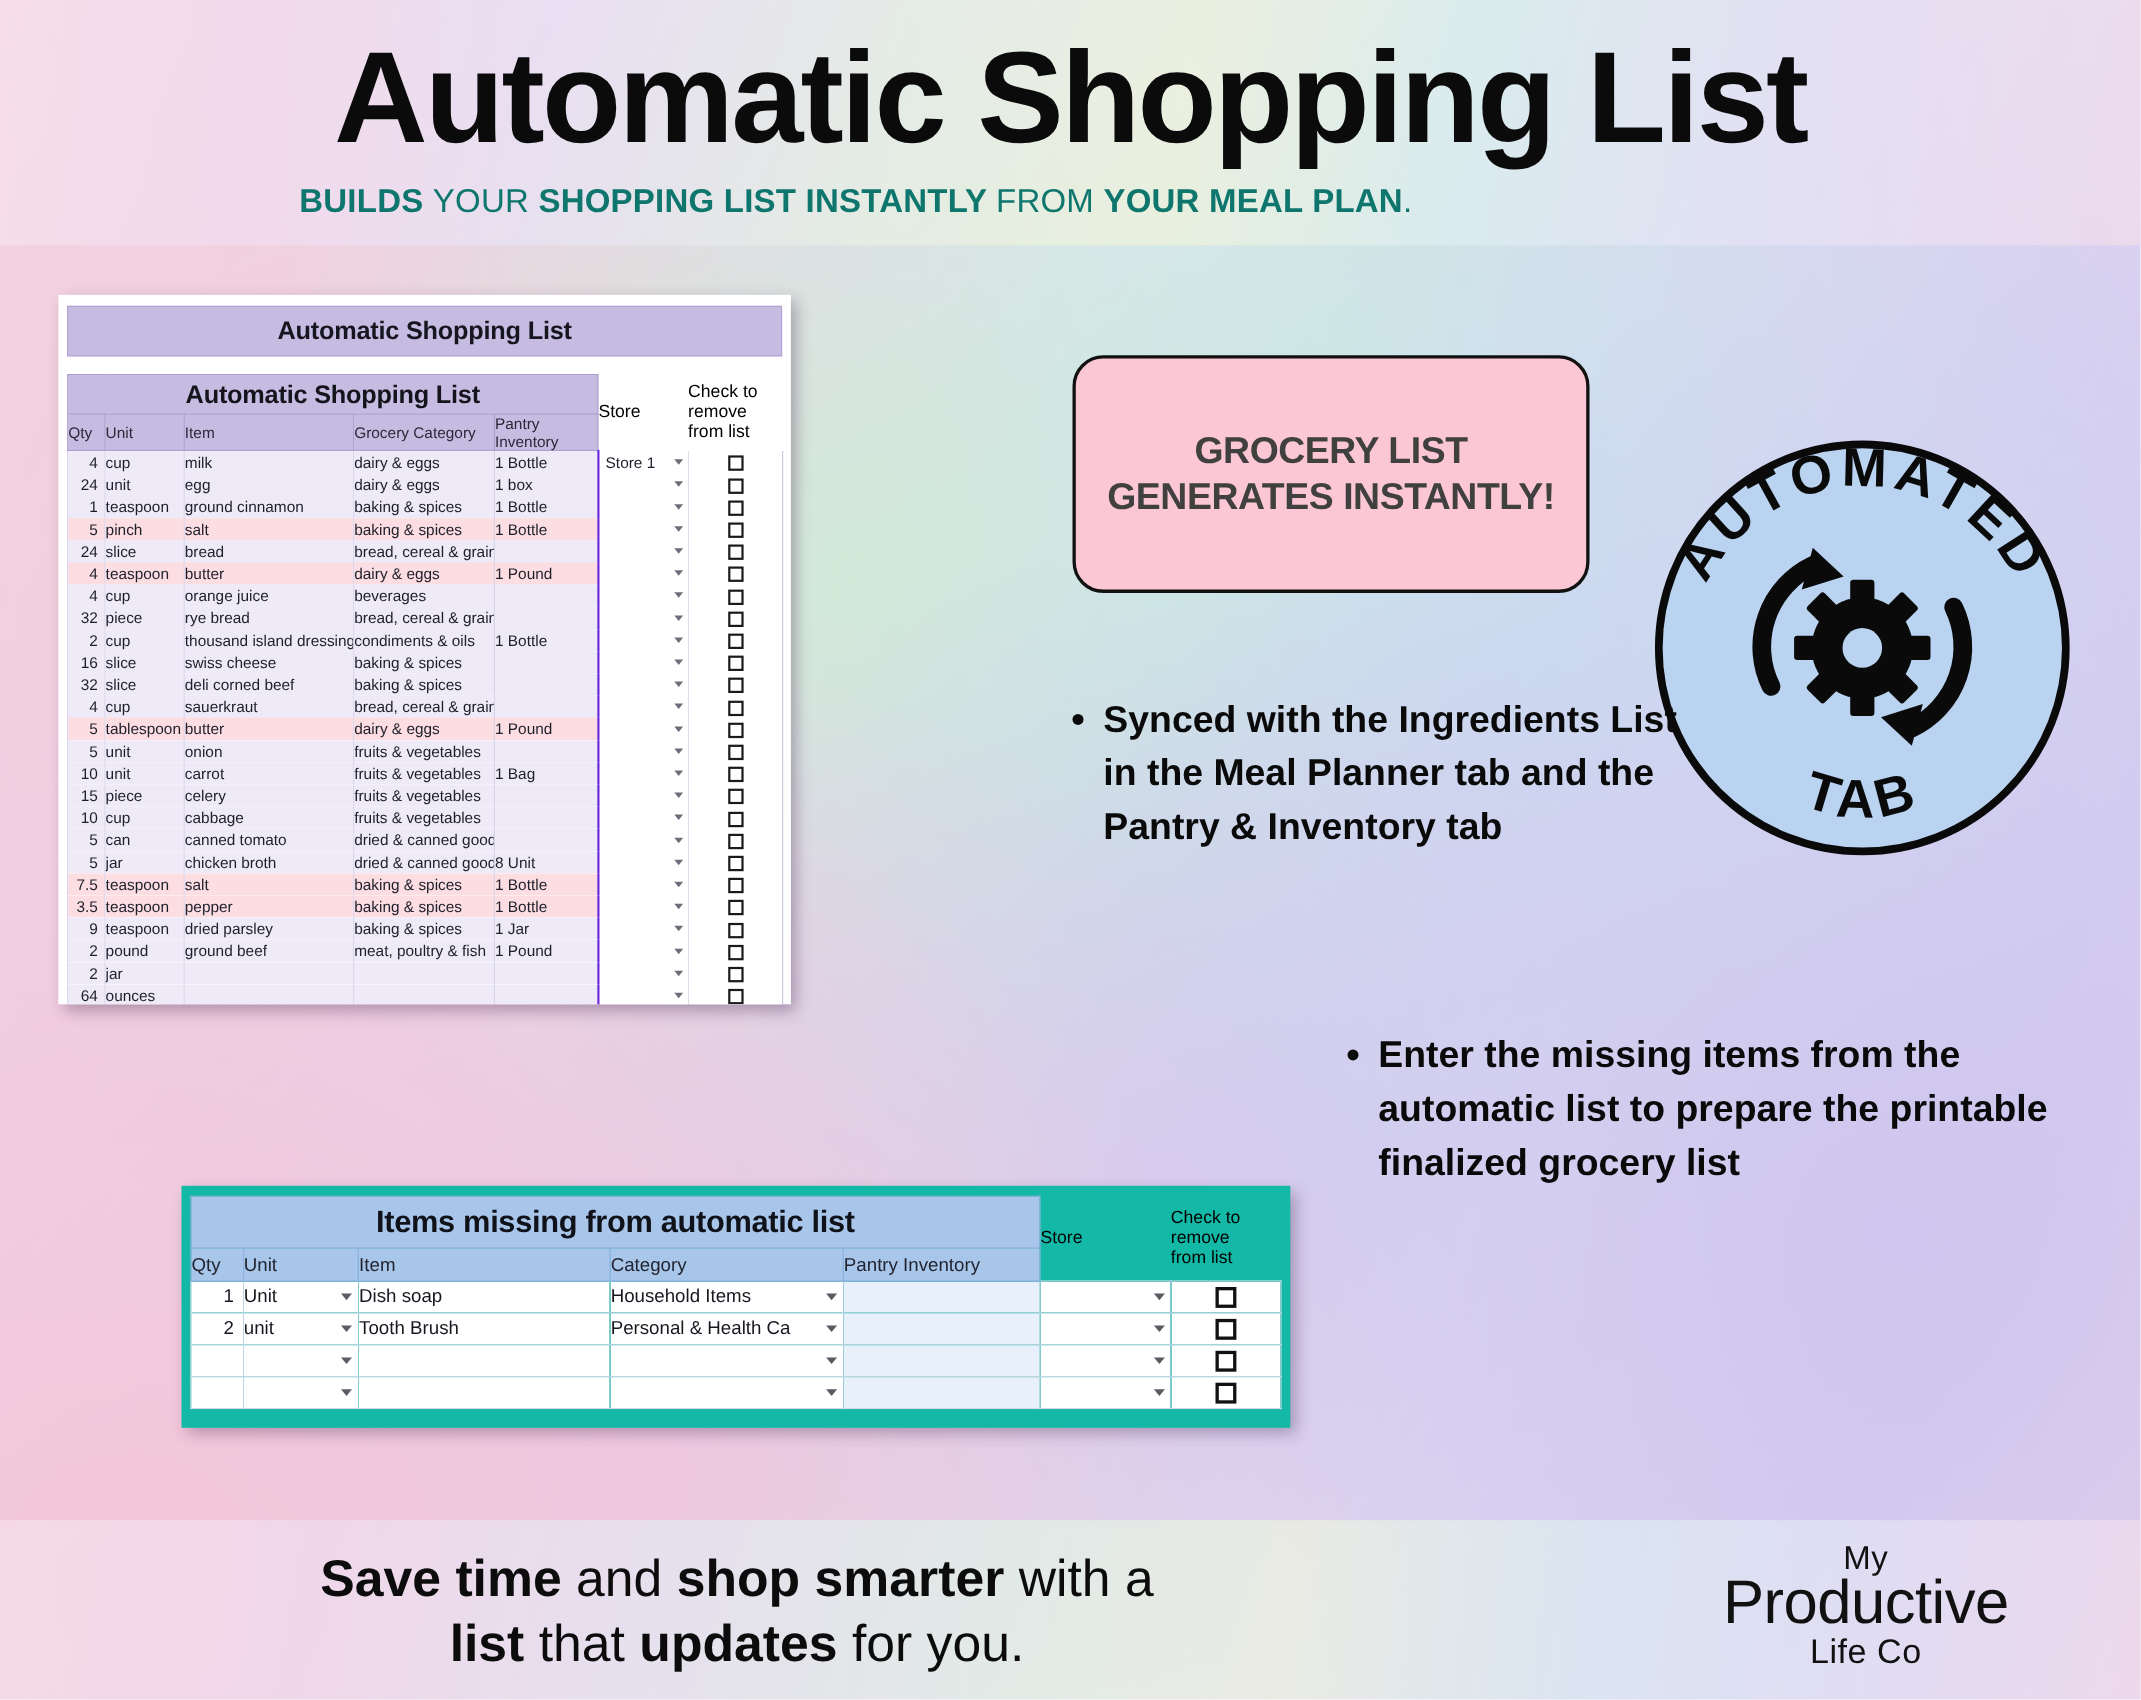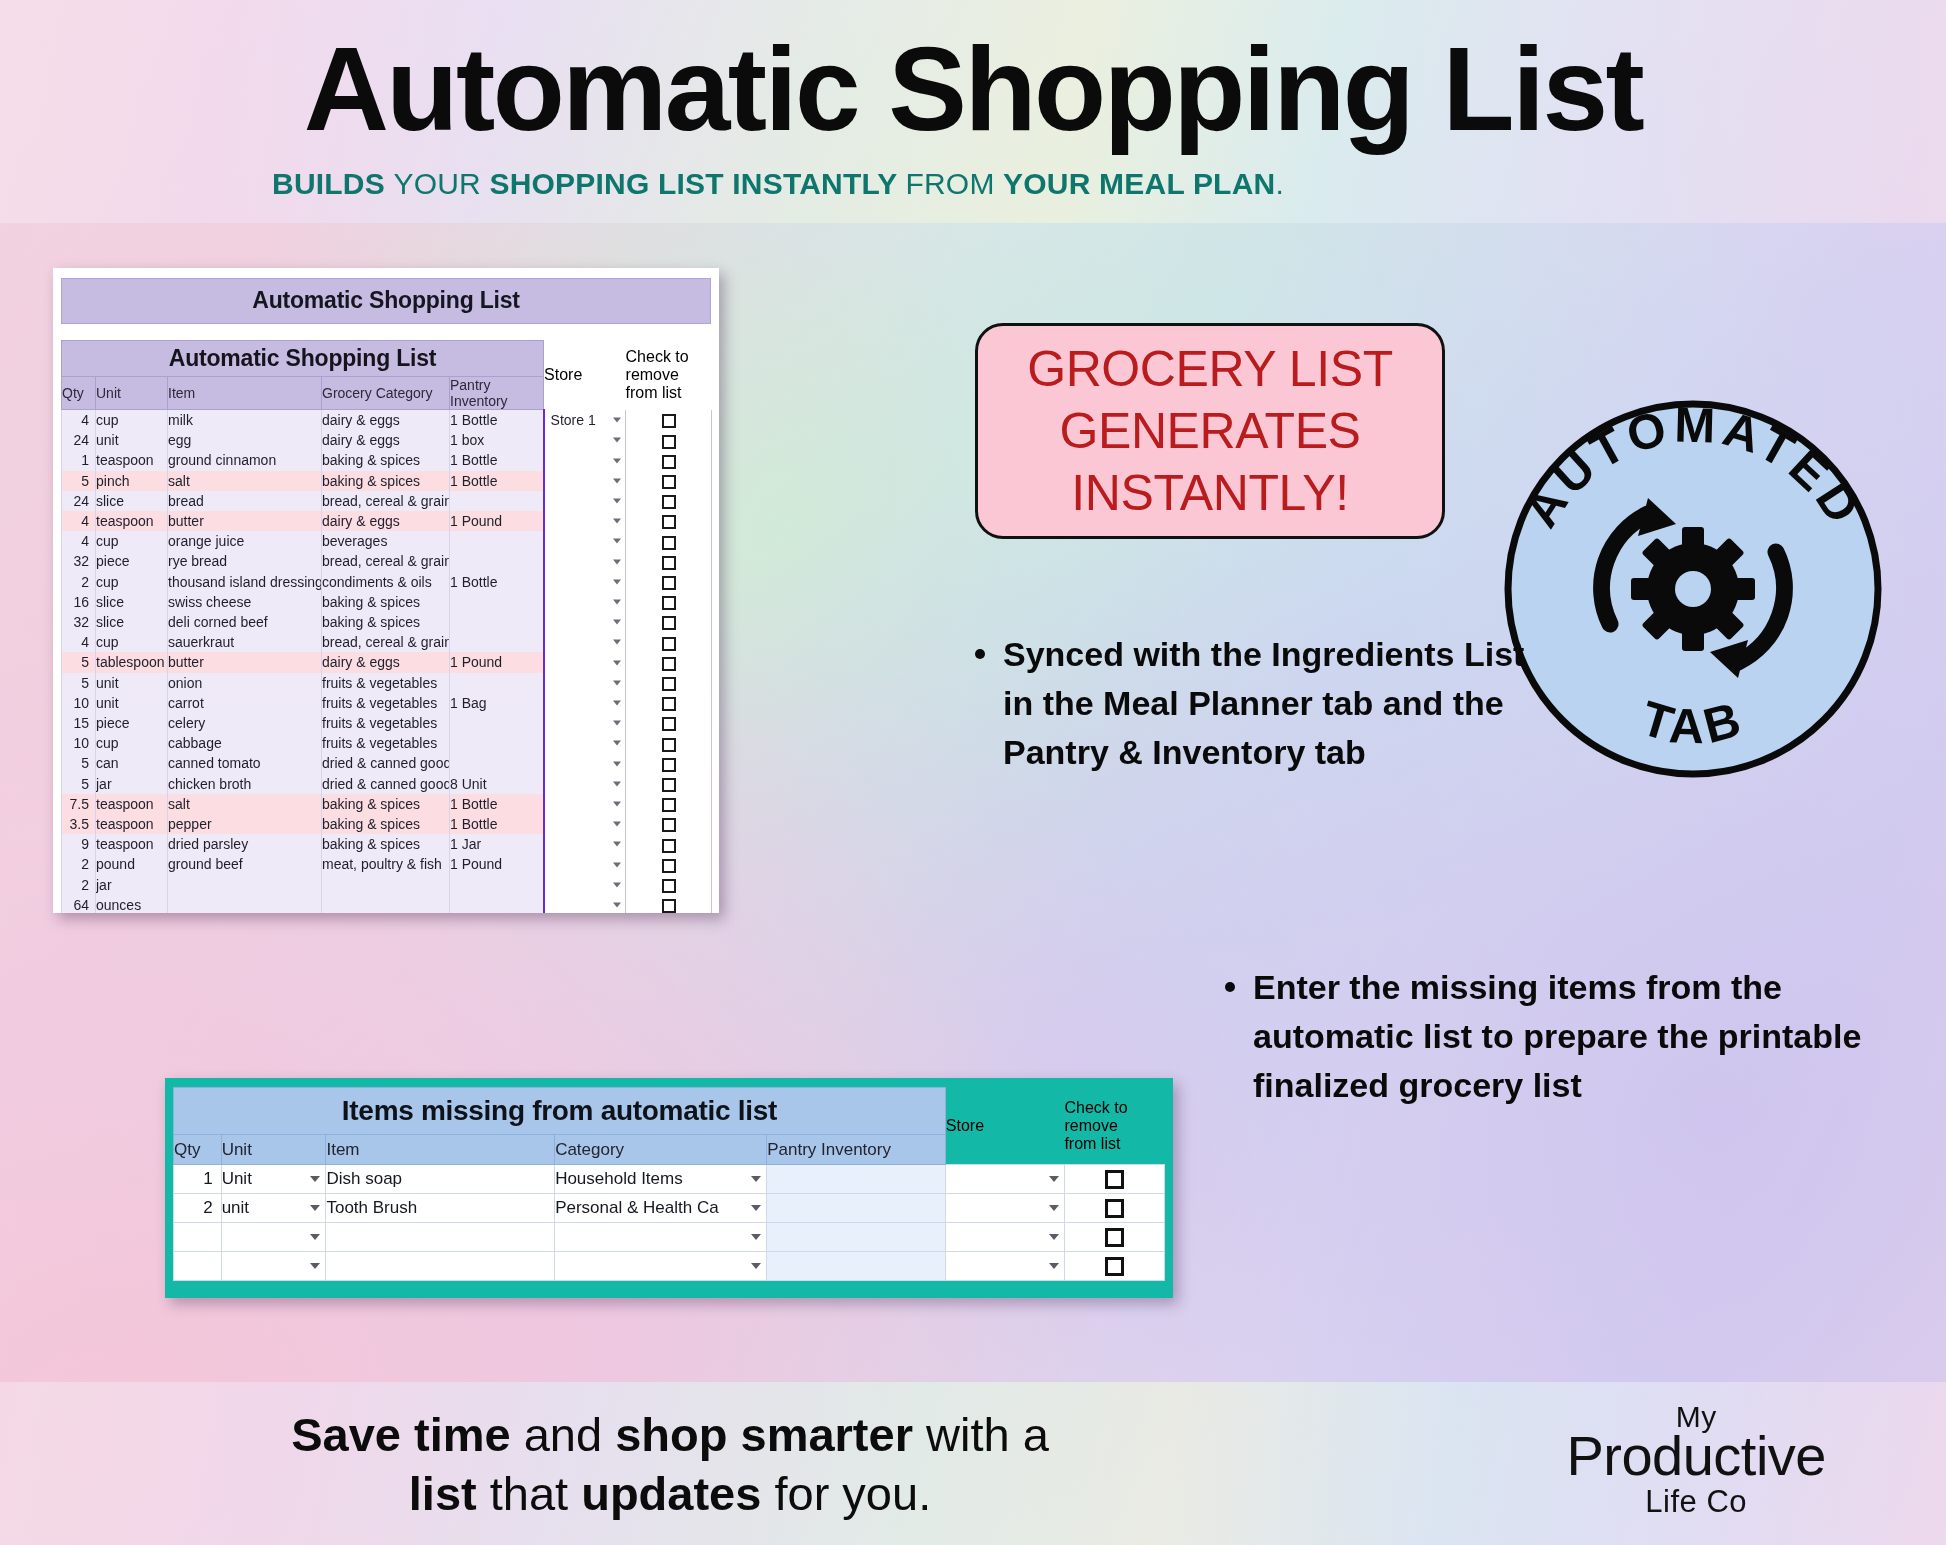--- a/index.html
+++ b/index.html
@@ -246,23 +246,23 @@
     position: absolute;
     left: 975px; top: 323px;
     width: 470px; height: 216px;
     background: #fcc7d4;
     border: 3px solid #111;
     border-radius: 28px;
     display: flex;
     align-items: center;
     justify-content: center;
     text-align: center;
-    font-size: 50px;
-    font-weight: 400;
-    color: #b91c1c;
+    font-size: 34px;
+    font-weight: 700;
+    color: #404040;
     line-height: 1.24;
     letter-spacing: -0.4px;
     padding: 0 14px;
   }
 
   
   #badge {
     position: absolute;
     left: 1498px; top: 394px;
     width: 390px; height: 390px;
@@ -279,21 +279,20 @@
     line-height: 1.44;
   }
   #bullets-2 {
     position: absolute;
     left: 1215px; top: 935px;
     width: 700px;
     font-size: 34px;
     font-weight: 800;
     color: #0a0a0a;
     line-height: 1.44;
-    margin-top: 28px;
   }
   .bul { position: relative; padding-left: 38px; margin-bottom: 12px; }
   .bul::before {
     content: "";
     position: absolute;
     left: 10px; top: 19px;
     width: 10px; height: 10px;
     border-radius: 50%;
     background: #0a0a0a;
   }

